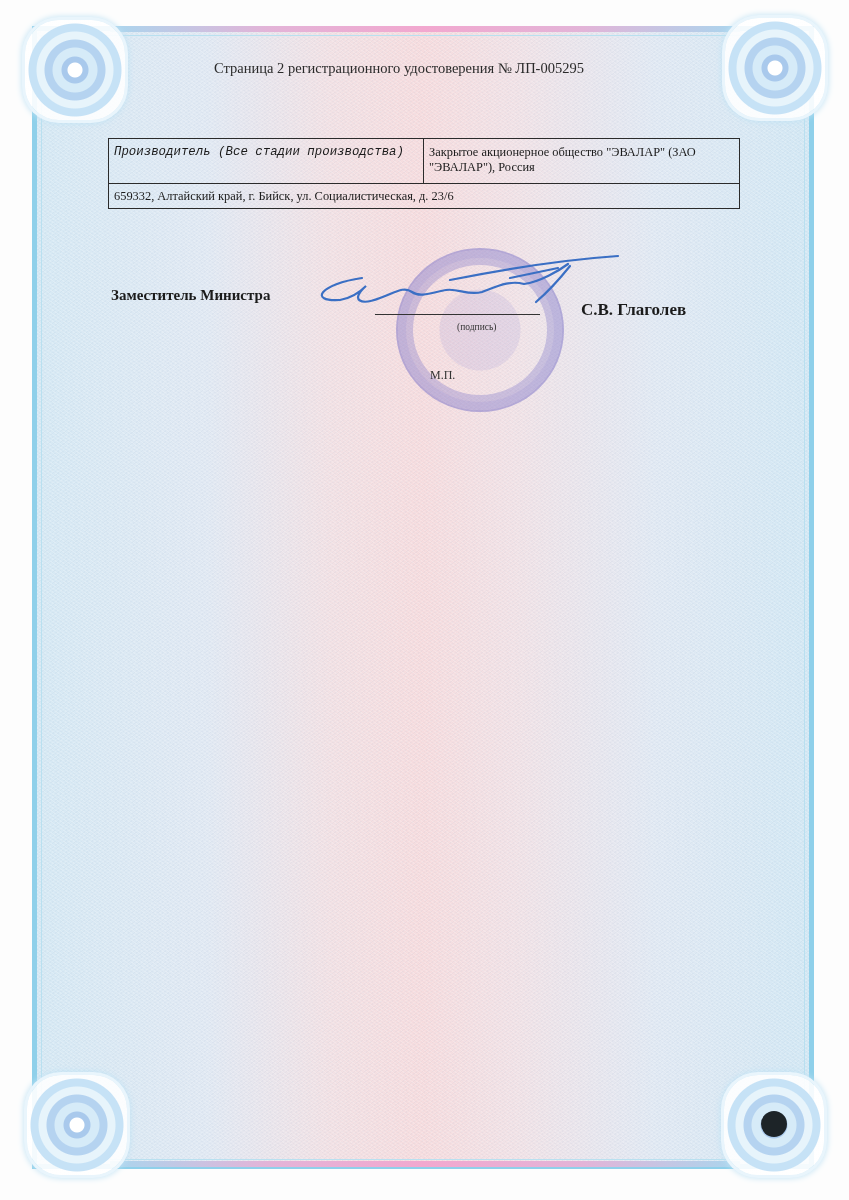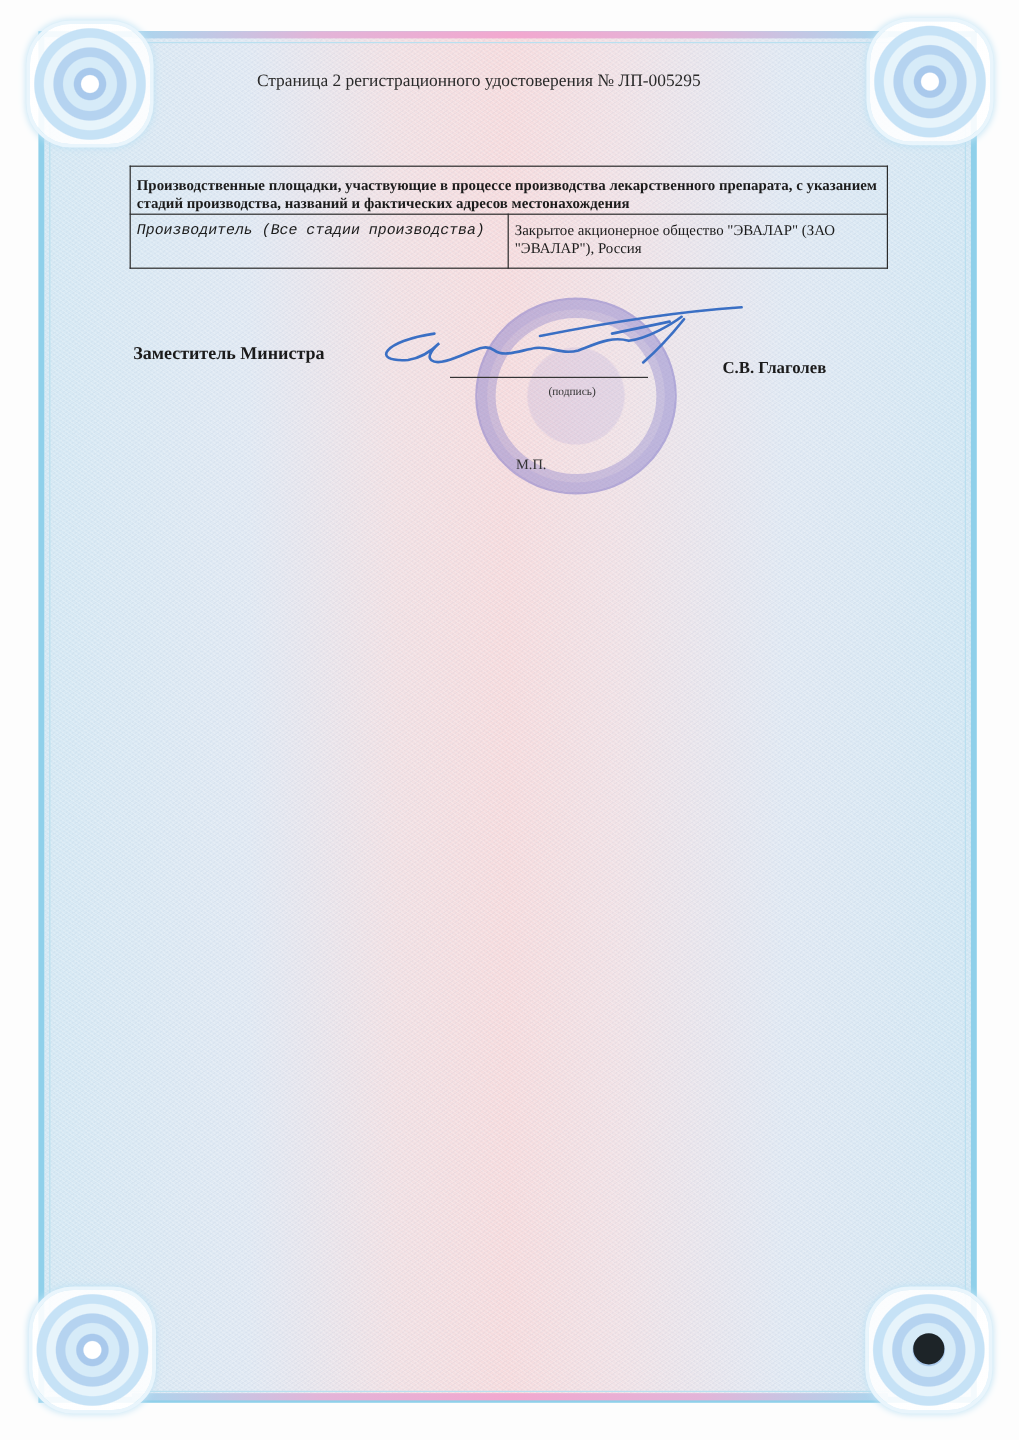--- a/index.html
+++ b/index.html
@@ -59,30 +59,30 @@
   }
   .info-table .title-cell { font-weight: bold; padding-top: 8px; padding-bottom: 1px; }
   .info-table .stage-cell { font-style: italic; width: 304px; height: 36px; padding-top: 6px; font-family: Liberation Mono, monospace; }
   .info-table .maker-cell { padding-top: 6px; }
   .info-table .addr-cell { padding-top: 5px; padding-bottom: 4px; }
 
   .sig-role {
     position: absolute; left: 111px; top: 287px; font-weight: bold; font-size: 15px;
   }
   .sig-name {
-    position: absolute; left: 602px; top: 300px; font-weight: bold; font-size: 14px;
+    position: absolute; left: 581px; top: 300px; font-weight: bold; font-size: 17px;
   }
   .sig-line {
     position: absolute; left: 375px; top: 314px; width: 165px; border-top: 1.2px solid #333;
   }
   .sig-caption {
     position: absolute; left: 433px; top: 322px; font-size: 9.5px; color: #333; padding-left: 24px;
   }
   .seal-mark {
-    position: absolute; left: 430px; top: 380px; font-size: 12px; color: #333;
+    position: absolute; left: 430px; top: 368px; font-size: 12px; color: #333;
   }
   .stamp {
     position: absolute; left: 396px; top: 248px; width: 164px; height: 160px;
     border-radius: 50%;
     border: 2px solid rgba(130,120,200,0.55);
     box-shadow: inset 0 0 0 8px rgba(150,140,210,0.18), inset 0 0 0 14px rgba(0,0,0,0), inset 0 0 0 15px rgba(130,120,200,0.35);
     background: radial-gradient(circle, rgba(160,150,215,0.18) 0 40px, rgba(0,0,0,0) 41px);
   }
   .signature { position: absolute; left: 300px; top: 240px; width: 330px; height: 80px; }
 </style>
@@ -96,26 +96,26 @@
 <div class="rosette tl"></div>
 <div class="rosette tr"></div>
 <div class="rosette bl"></div>
 <div class="rosette br"></div>
 <div class="hole"></div>
 
 <div class="page-header">Страница 2 регистрационного удостоверения № ЛП-005295</div>
 
 <table class="info-table">
   <tbody>
-      <tr>
-    <td colspan="2" class="title-cell">Производственные площадки, участвующие в процессе производства лекарственного препарата, с указанием стадий производства, названий и фактических адресов местонахождения</td>
-  </tr>
   <tr>
     <td class="stage-cell">Производитель (Все стадии производства)</td>
     <td class="maker-cell">Закрытое акционерное общество "ЭВАЛАР" (ЗАО "ЭВАЛАР"), Россия</td>
+  </tr>
+  <tr>
+    <td colspan="2" class="addr-cell">659332, Алтайский край, г. Бийск, ул. Социалистическая, д. 23/6</td>
   </tr>
 </tbody>
   </table>
 
 <div class="stamp"></div>
 
 <svg class="signature" viewBox="0 0 330 80">
   <path d="M62 38 C 20 44, 8 62, 40 60 C 52 58, 60 52, 66 46 C 50 60, 60 66, 80 58 C 96 52, 104 46, 112 52 C 120 58, 134 52, 146 50 C 158 48, 168 56, 182 52 C 198 46, 210 40, 224 44 C 240 42, 260 30, 268 24 M210 38 L 258 28 M150 40 C 200 30, 260 20, 318 16 M236 62 C 250 50, 262 36, 270 26" fill="none" stroke="#3a6fc4" stroke-width="2.2" stroke-linecap="round"></path>
 </svg>
 

